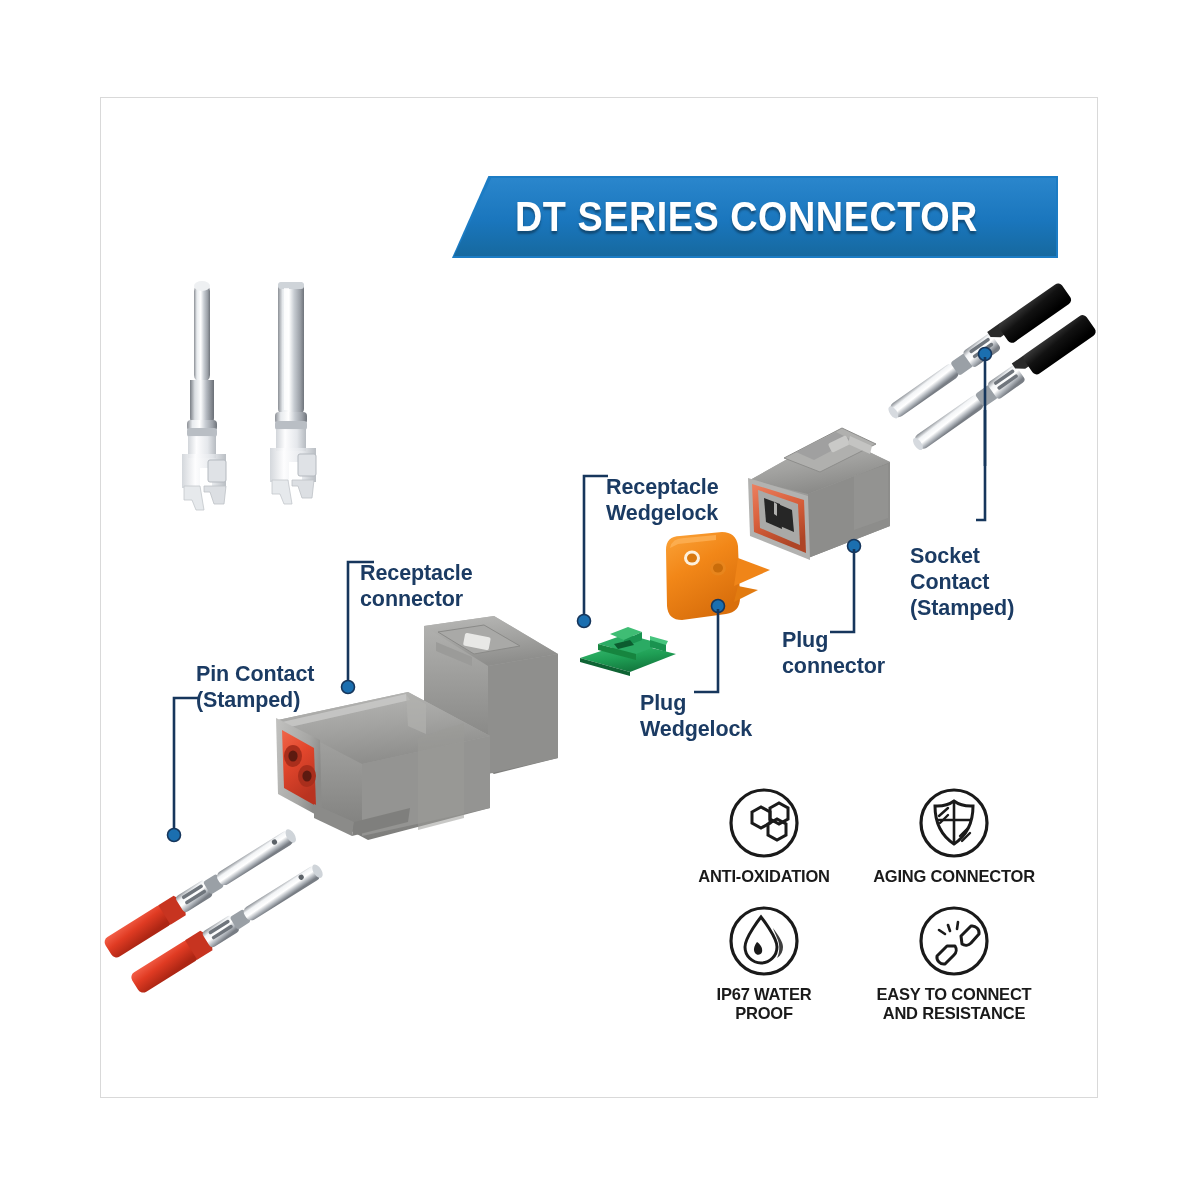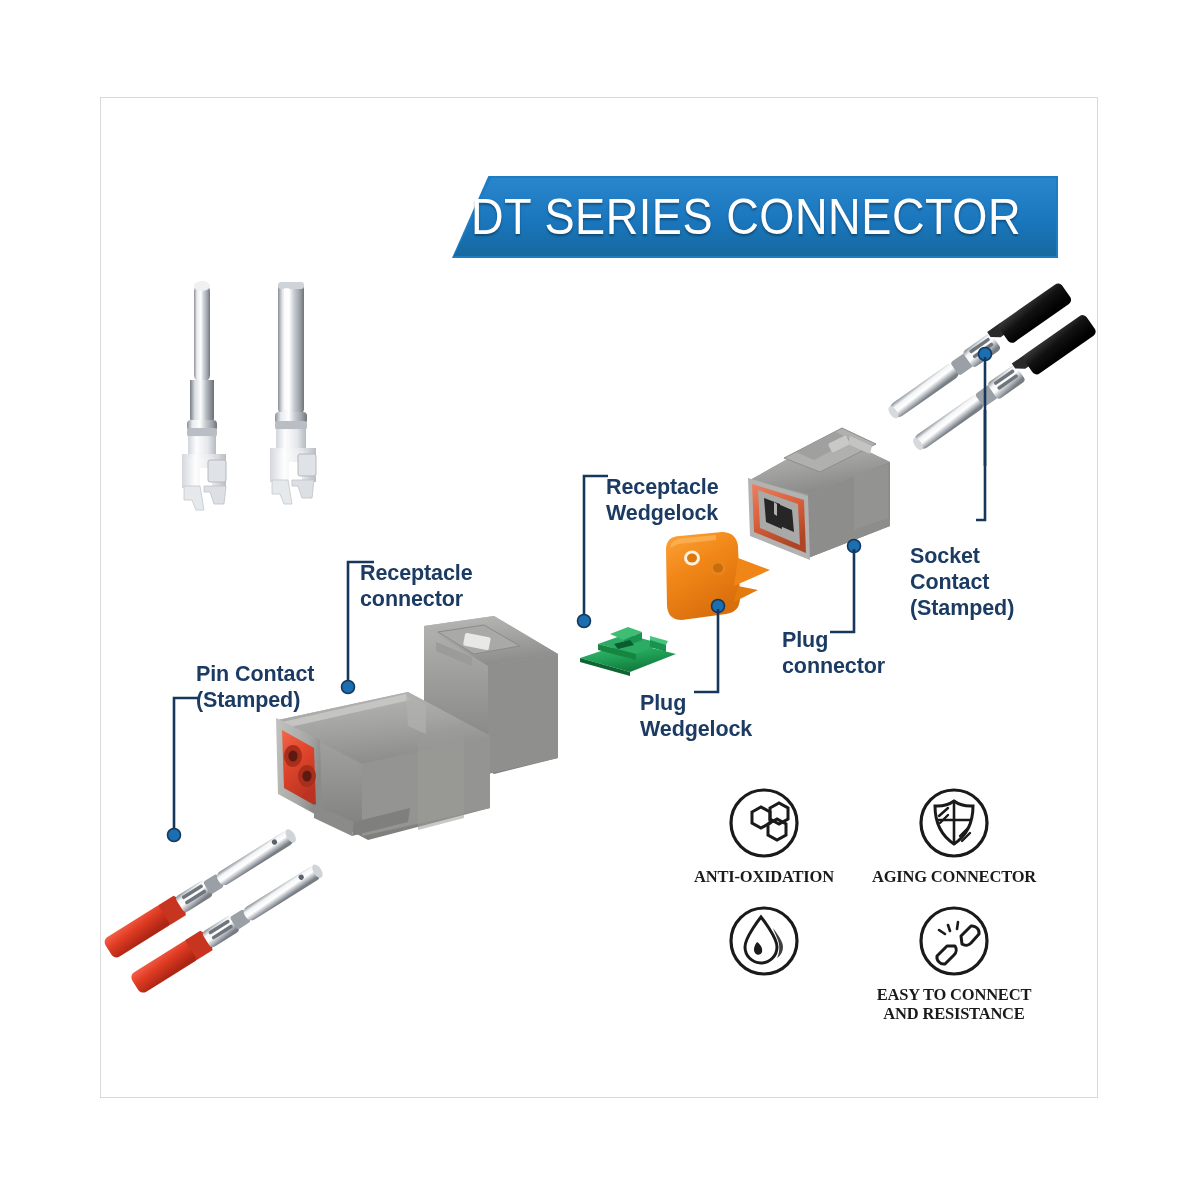--- a/index.html
+++ b/index.html
@@ -54,22 +54,22 @@
     background: linear-gradient(180deg,#2a86cc 0%, #1a76bd 55%, #16699f 100%);
   }
   #banner-title {
     position: absolute;
     left: 0; right: 18px;
     top: 50%;
     transform: translateY(-50%);
     text-align: center;
     color: #ffffff;
     font-family: "Liberation Sans", sans-serif;
-    font-weight: normal;
-    font-size: 43px;
+    font-weight: bold;
+    font-size: 36px;
     letter-spacing: 0.5px;
     transform-origin: center;
     z-index: 3;
     text-shadow: 0 2px 2px rgba(0,0,0,0.35);
     white-space: nowrap;
   }
   #banner-title span {
     display: inline-block;
     transform: scaleX(1.05) scaleY(1.18);
   }
@@ -108,21 +108,21 @@
     width: 176px;
     text-align: center;
   }
   .feature .ficon {
     width: 74px; height: 74px;
     margin: 0 auto 7px auto;
     display: block;
   }
   .feature .flabel {
     color: #1a1a1a;
-    font-family: Liberation Serif, serif;
+    font-family: Liberation Sans, sans-serif;
     font-size: 16.5px;
     font-weight: bold;
     line-height: 19px;
     letter-spacing: -0.2px;
     white-space: pre-line;
   }
   #feat-0 { left: 0px;   top: 0px; }
   #feat-1 { left: 190px; top: 0px; }
   #feat-2 { left: 0px;   top: 118px; }
   #feat-3 { left: 190px; top: 118px; }
@@ -503,20 +503,22 @@
       <div class="flabel">AGING CONNECTOR</div>
     </div>
 
     <div class="feature" id="feat-2">
       <svg class="ficon" viewBox="0 0 74 74">
         <circle cx="37" cy="37" r="33" fill="none" stroke="#1a1a1a" stroke-width="3.2"></circle>
         <path d="M34 13 C34 13 18 33 18 43 A16 16 0 0 0 50 43 C50 33 34 13 34 13 Z" fill="none" stroke="#1a1a1a" stroke-width="3"></path>
         <path d="M30 38 C27 42 26 46 28 49 C30 52 34 51 35 48 C36 44 33 40 30 38 Z" fill="#1a1a1a"></path>
         <path d="M46 24 C52 32 56 38 56 43 A13 13 0 0 1 50 54 C53 48 53 40 50 34 C49 31 47 27 46 24 Z" fill="#3f3f3f"></path>
       </svg>
+      <div class="flabel">IP67 WATER
+PROOF</div>
     </div>
 
     <div class="feature" id="feat-3">
       <svg class="ficon" viewBox="0 0 74 74">
         <circle cx="37" cy="37" r="33" fill="none" stroke="#1a1a1a" stroke-width="3.2"></circle>
         <g stroke="#1a1a1a" stroke-width="3" fill="none" stroke-linejoin="round">
           <path d="M44 32 L54 22 A7 7 0 0 1 62 30 L54 39 A7 7 0 0 1 45 40 Z"></path>
           <path d="M30 42 L20 52 A7 7 0 0 0 28 60 L37 51 A7 7 0 0 0 38 42 Z"></path>
         </g>
         <g stroke="#1a1a1a" stroke-width="2.6" stroke-linecap="round">

